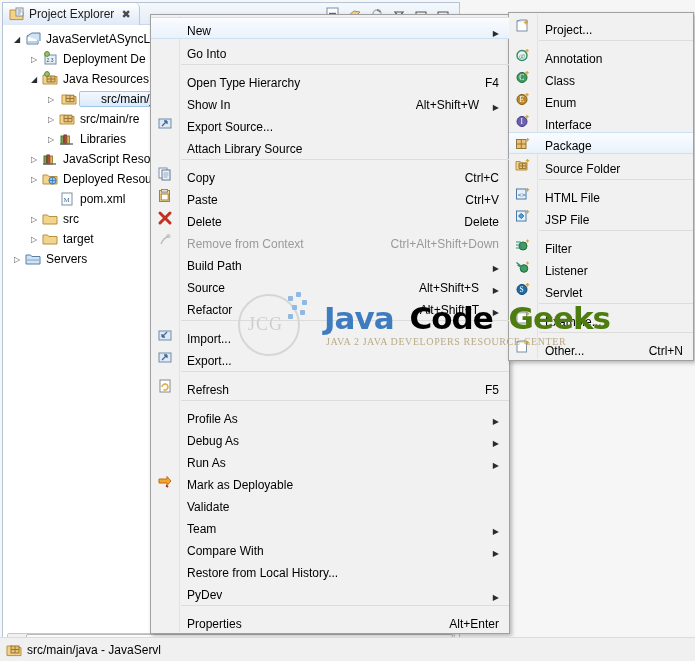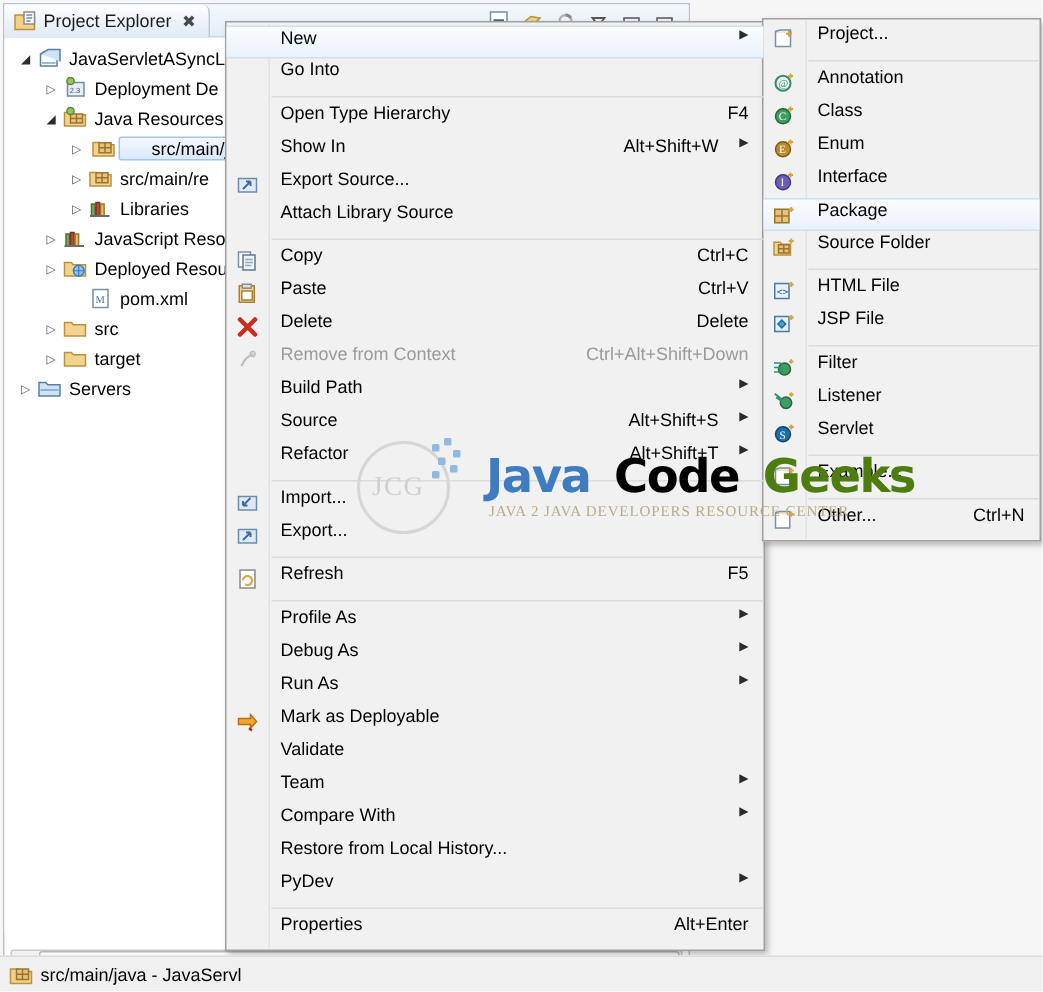--- a/index.html
+++ b/index.html
@@ -92,21 +92,21 @@
     padding: 2px 0;
   }
   .menu.ctx { left: 150px; top: 14px; width: 360px; }
   .menu.sub { left: 508px; top: 12px; width: 186px; }
   .menu-gutter {
     position: absolute; left: 1px; top: 1px; bottom: 1px; width: 28px;
     background: #f1f1f1;
     border-right: 1px solid #e2e2e2;
   }
   .mi {
-    position: relative; height: 22px; display: flex; align-items: flex-start;
+    position: relative; height: 22px; display: flex; align-items: flex-end;
     padding-left: 36px; padding-right: 10px; font-size: 12px; color: #000;
     white-space: nowrap; z-index: 1;
   }
   .mi .micon {
     position: absolute; left: 6px; top: 3px; width: 16px; height: 16px;
   }
   .mi .mlabel { flex: 1; }
   .mi .maccel { color: #000; font-size: 12px; margin-left: 14px; }
   .mi .marrow { width: 12px; text-align: right; font-size: 8px; color: #2b2b2b; margin-left: 8px;}
   .mi.disabled .mlabel, .mi.disabled .maccel { color: #9a9a9a; }

